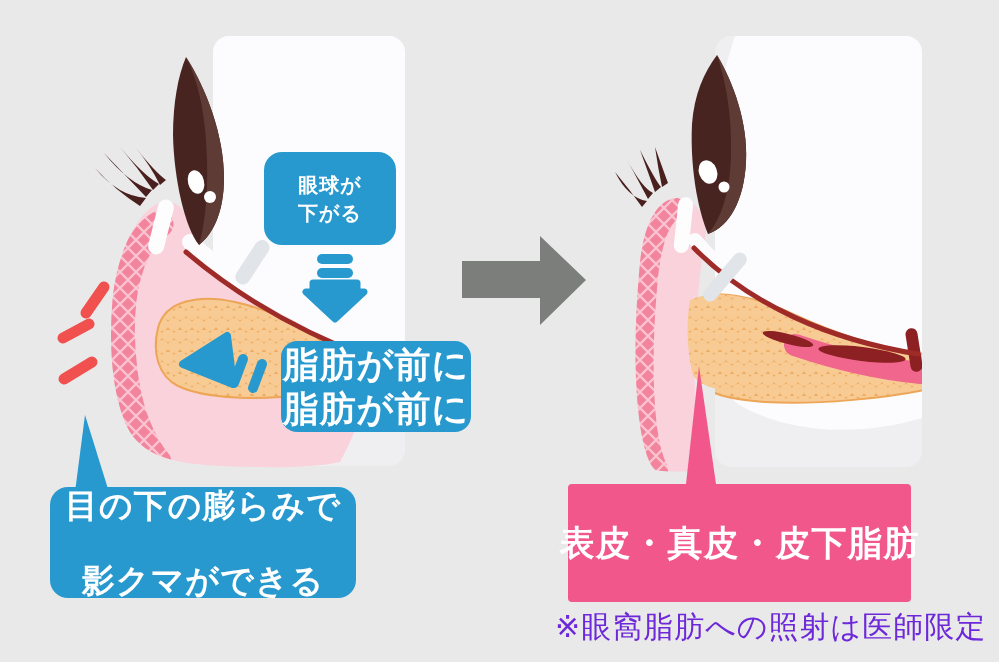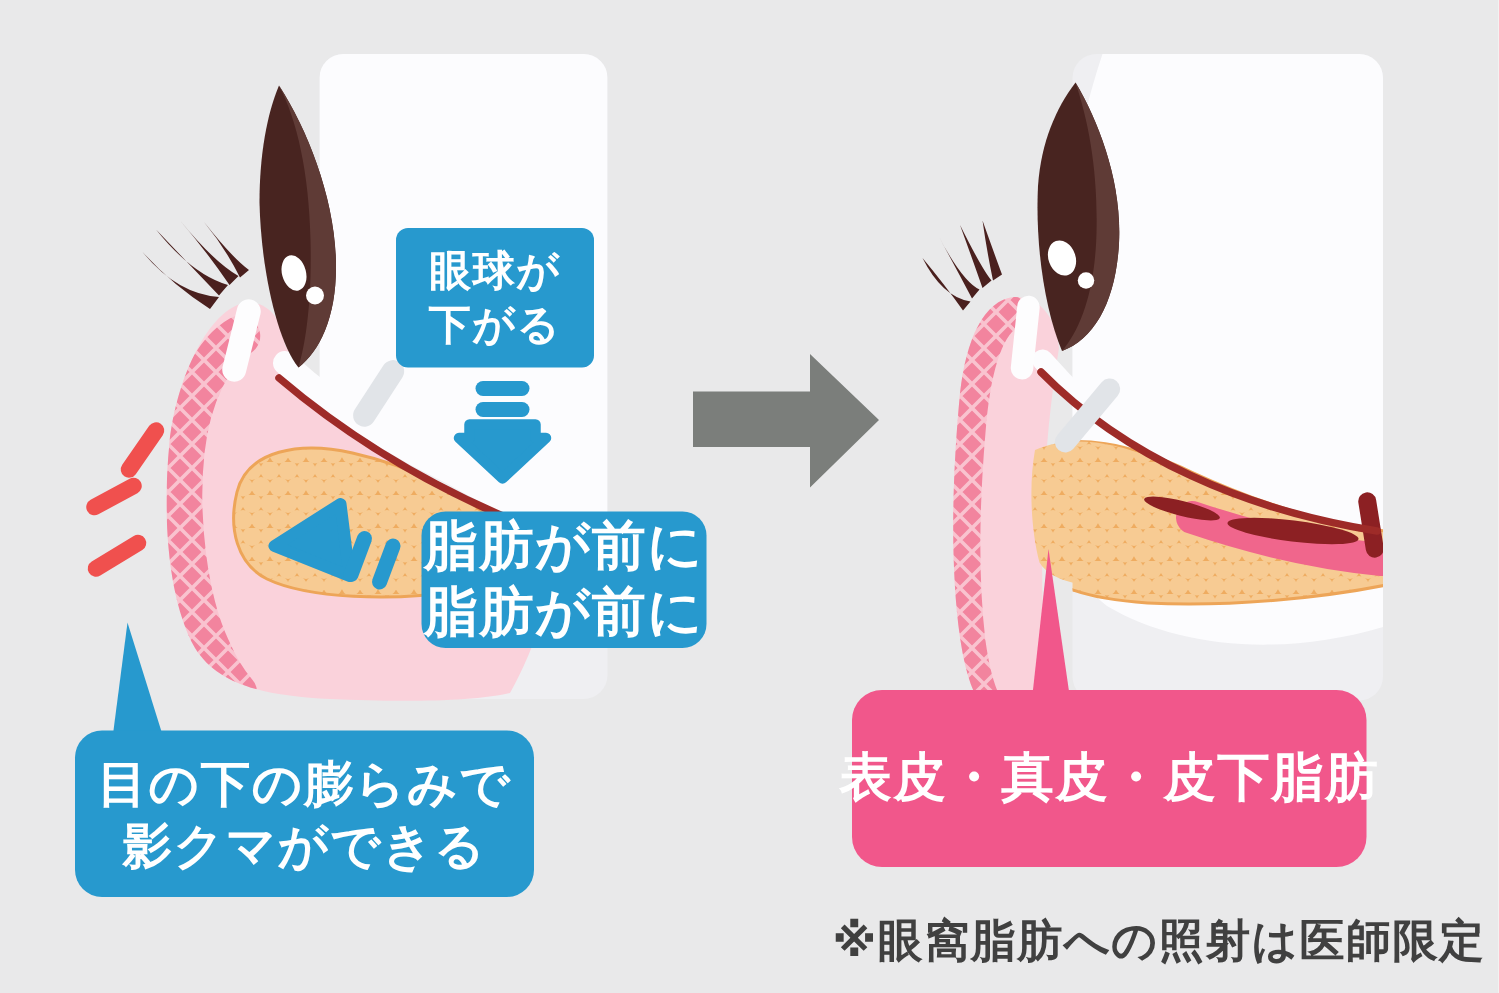--- a/index.html
+++ b/index.html
@@ -4,30 +4,30 @@
 <style>
   html,body{margin:0;padding:0;}
   body{font-family:"DejaVu Sans","Liberation Sans",sans-serif;}
   #stage{position:relative;width:999px;height:662px;background:#E9E9EA;overflow:hidden;}
   #art{position:absolute;left:0;top:0;}
   .label{position:absolute;display:flex;flex-direction:column;align-items:center;justify-content:center;
          color:#fff;font-weight:bold;text-align:center;letter-spacing:1px;line-height:1;}
   .label .ln{white-space:nowrap;}
   .blue{background:#2799CE;}
   .pink{background:#F1578B;}
-  .lbl-eyeball{left:264px;top:152px;width:132px;height:93px;border-radius:8px;font-size:28px;}
+  .lbl-eyeball{left:264px;top:152px;width:132px;height:93px;border-radius:18px;font-size:20px;}
   .lbl-eyeball .ln{margin:4px 0;}
   .lbl-fat{left:281px;top:341px;width:190px;height:91px;border-radius:16px;font-size:36px;}
   .lbl-fat .ln{margin:4px 0;}
   .lbl-shadow{left:50px;top:487px;width:306px;height:111px;border-radius:18px;font-size:33px;}
-  .lbl-shadow .ln{margin:4px 0;}
-  .lbl-tight{left:568px;top:460px;width:343px;height:118px;border-radius:20px;font-size:35px;}
+  .lbl-shadow .ln{margin:21px 0;}
+  .lbl-tight{left:568px;top:484px;width:343px;height:118px;border-radius:4px;font-size:35px;}
   .lbl-tight .ln{margin:4px 0;}
   .note{position:absolute;left:555px;top:607px;width:405px;text-align:right;
-        color:#404040;font-weight:bold;font-size:30px;letter-spacing:1px;white-space:nowrap;}
+        color:#6d28d9;font-weight:normal;font-size:30px;letter-spacing:1px;white-space:nowrap;}
 </style>
 </head>
 <body>
 
 <div id="stage">
 
 <svg id="art" width="999" height="662" viewBox="0 0 999 662">
   <defs>
     <pattern id="dermis" width="16" height="16" patternUnits="userSpaceOnUse">
       <rect width="16" height="16" fill="#F2849E"></rect>

